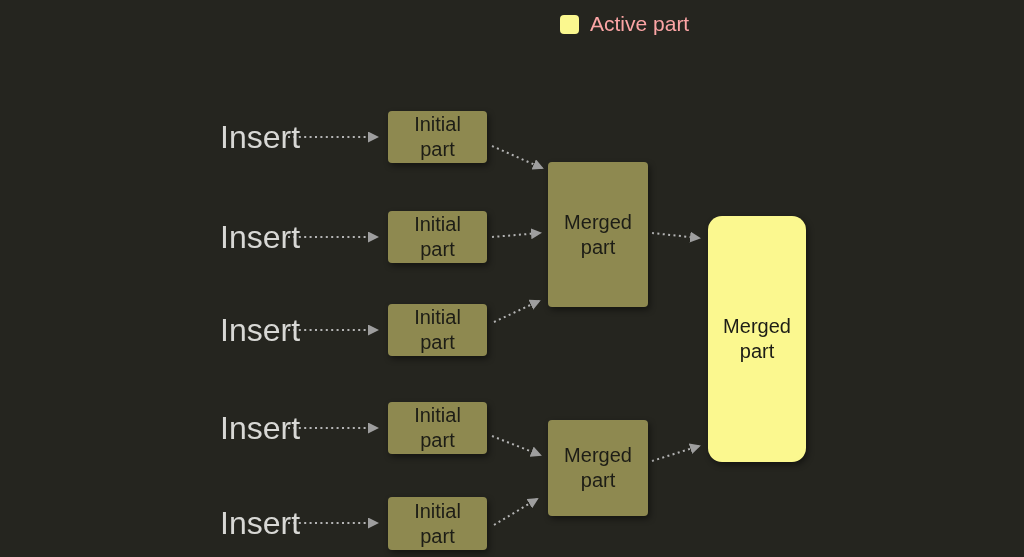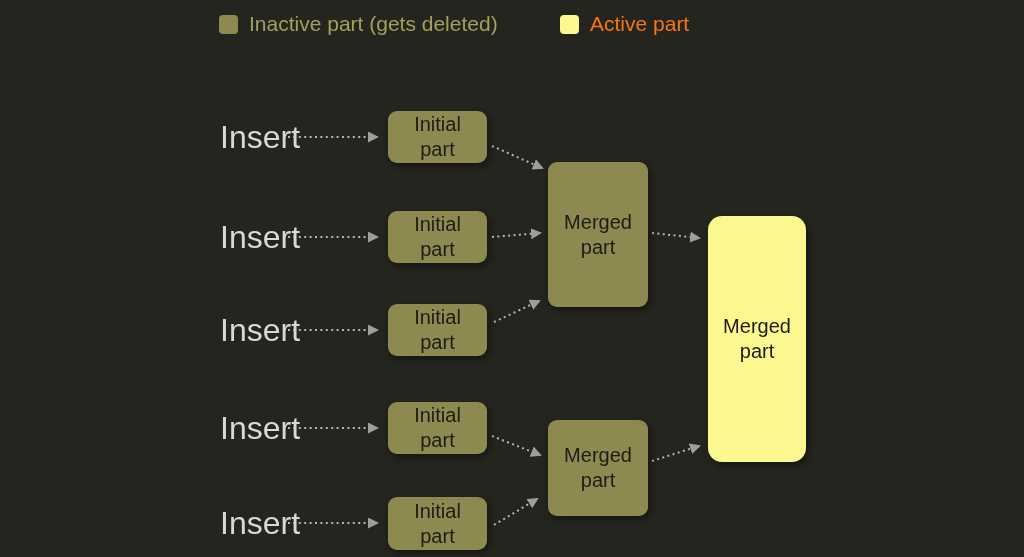--- a/index.html
+++ b/index.html
@@ -27,45 +27,41 @@
   }
   
   svg.arrows{
     position:absolute;left:0;top:0;
     pointer-events:none;
   }
   
   .node{
     position:absolute;
     display:flex;align-items:center;justify-content:center;
-    border-radius:9px;
+    border-radius:4px;
     box-shadow:2px 3px 6px rgba(0,0,0,0.45);
   }
   .node .node-label{
     font-size:20px;line-height:25px;
     text-align:center;white-space:pre-line;
   }
   .node-big{border-radius:14px;}
   .insert-label{
     position:absolute;
     font-size:32px;line-height:30px;white-space:nowrap;
   }
 </style>
 </head>
 <body>
 
 <div class="stage" style="background: rgb(37, 37, 31);">
 
-  <div class="legend-item" style="left:219px;">
-    <span class="legend-swatch" style="background: rgb(142, 137, 80);"></span>
-    <span class="legend-label" style="color: rgb(164, 159, 91);">Inactive part (gets deleted)</span>
-  </div>
   <div class="legend-item" style="left:560px;">
     <span class="legend-swatch" style="background: rgb(251, 248, 143);"></span>
-    <span class="legend-label" style="color: #f97316;">Active part</span>
+    <span class="legend-label" style="color: #fca5a5;">Active part</span>
   </div>
 
   <svg class="arrows" width="1024" height="557" viewBox="0 0 1024 557">
     <defs>
       <marker id="ah" markerUnits="userSpaceOnUse" markerWidth="11" markerHeight="11" refX="9" refY="5.5" orient="auto">
         <path d="M0,0 L11,5.5 L0,11 Z" fill="#9e9e9e"></path>
       </marker>
     </defs>
     <g fill="none" stroke-width="2" stroke-dasharray="2 3.4" stroke="#b5b5b5">
 

